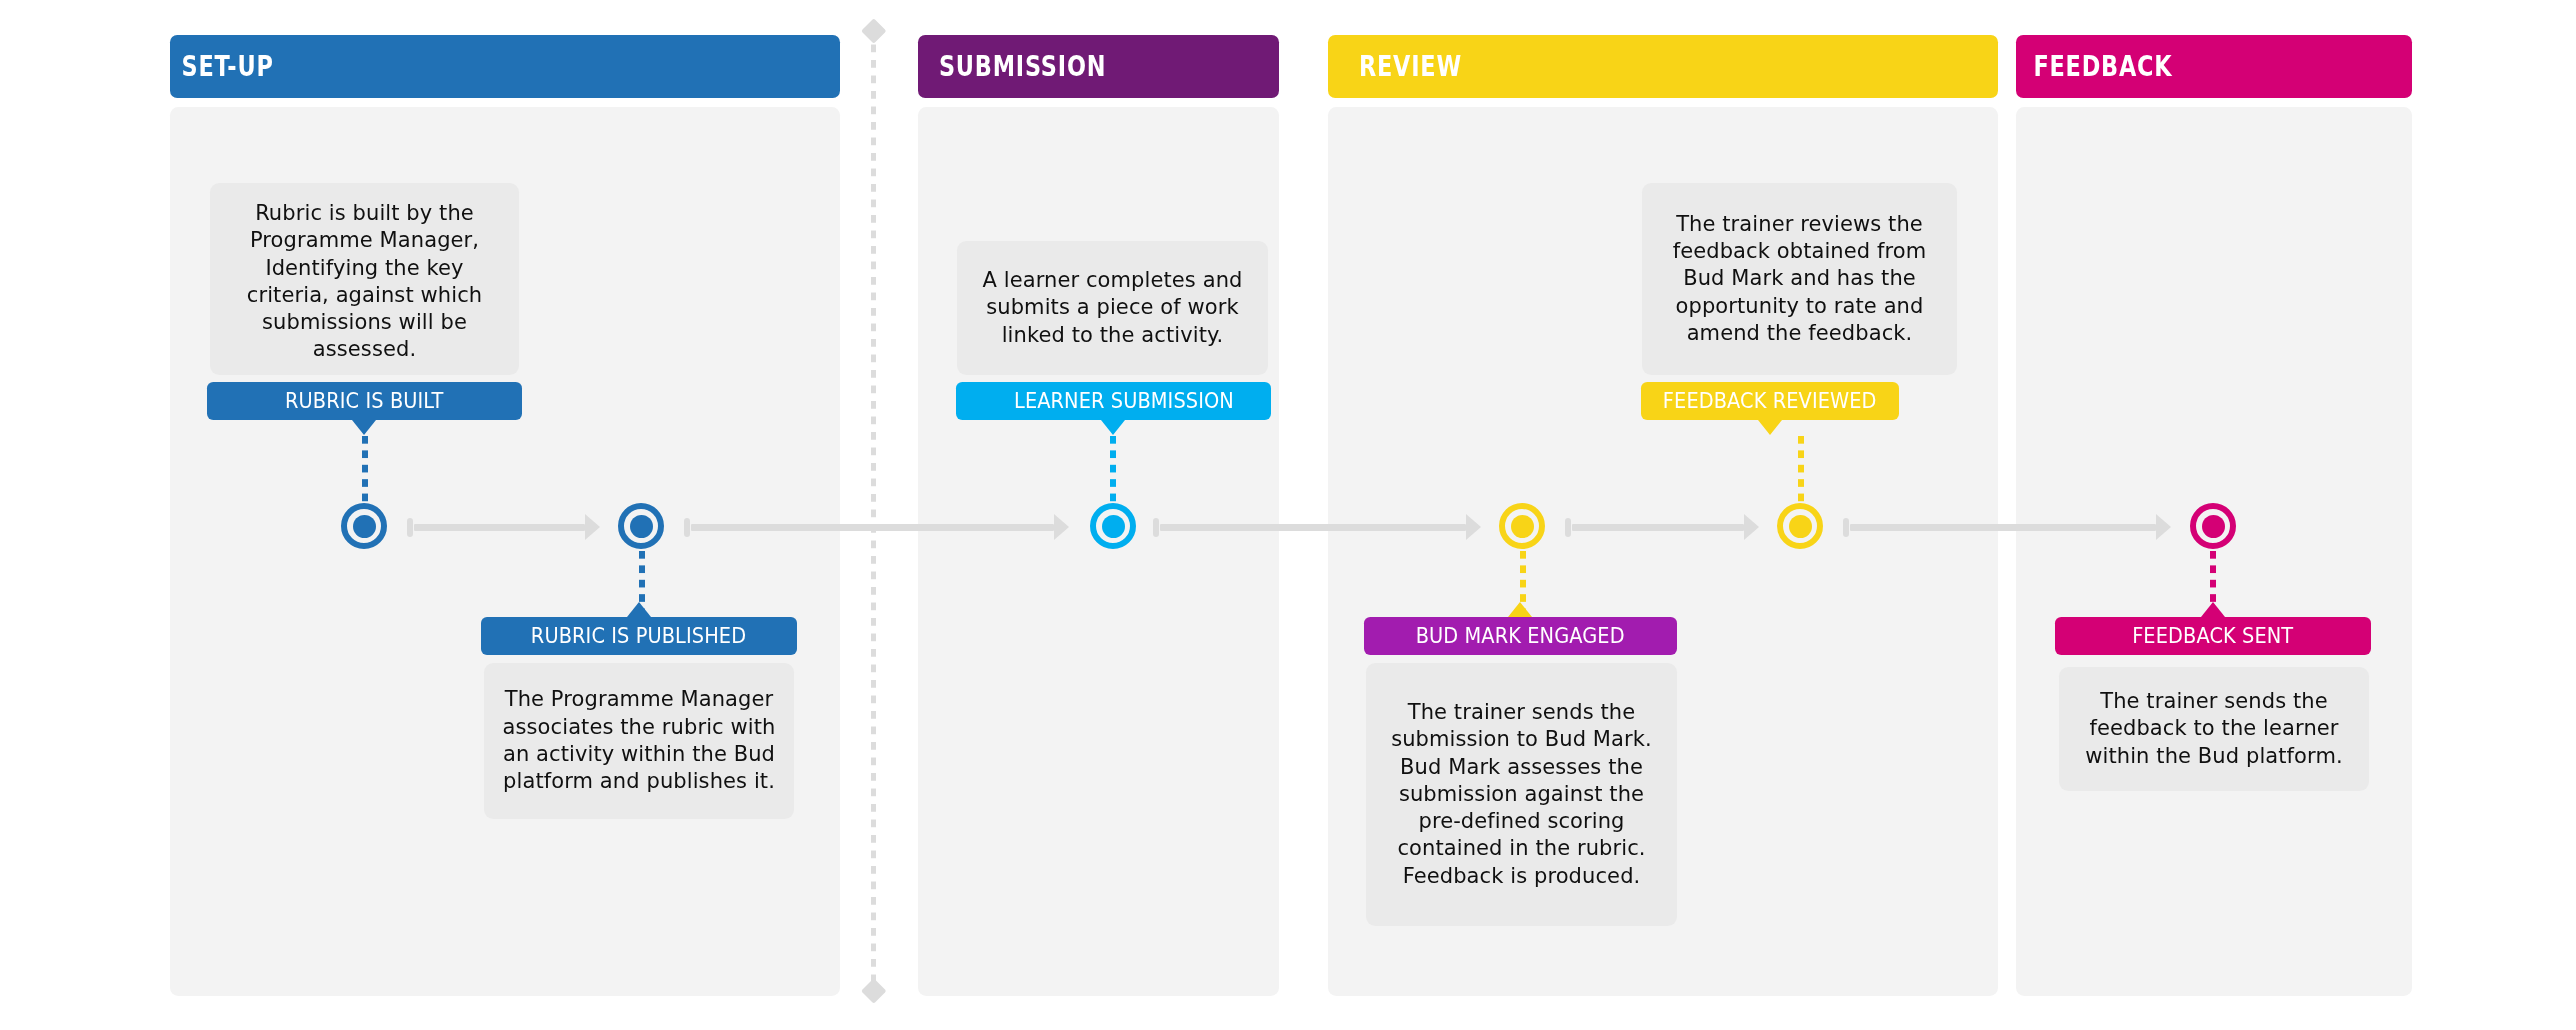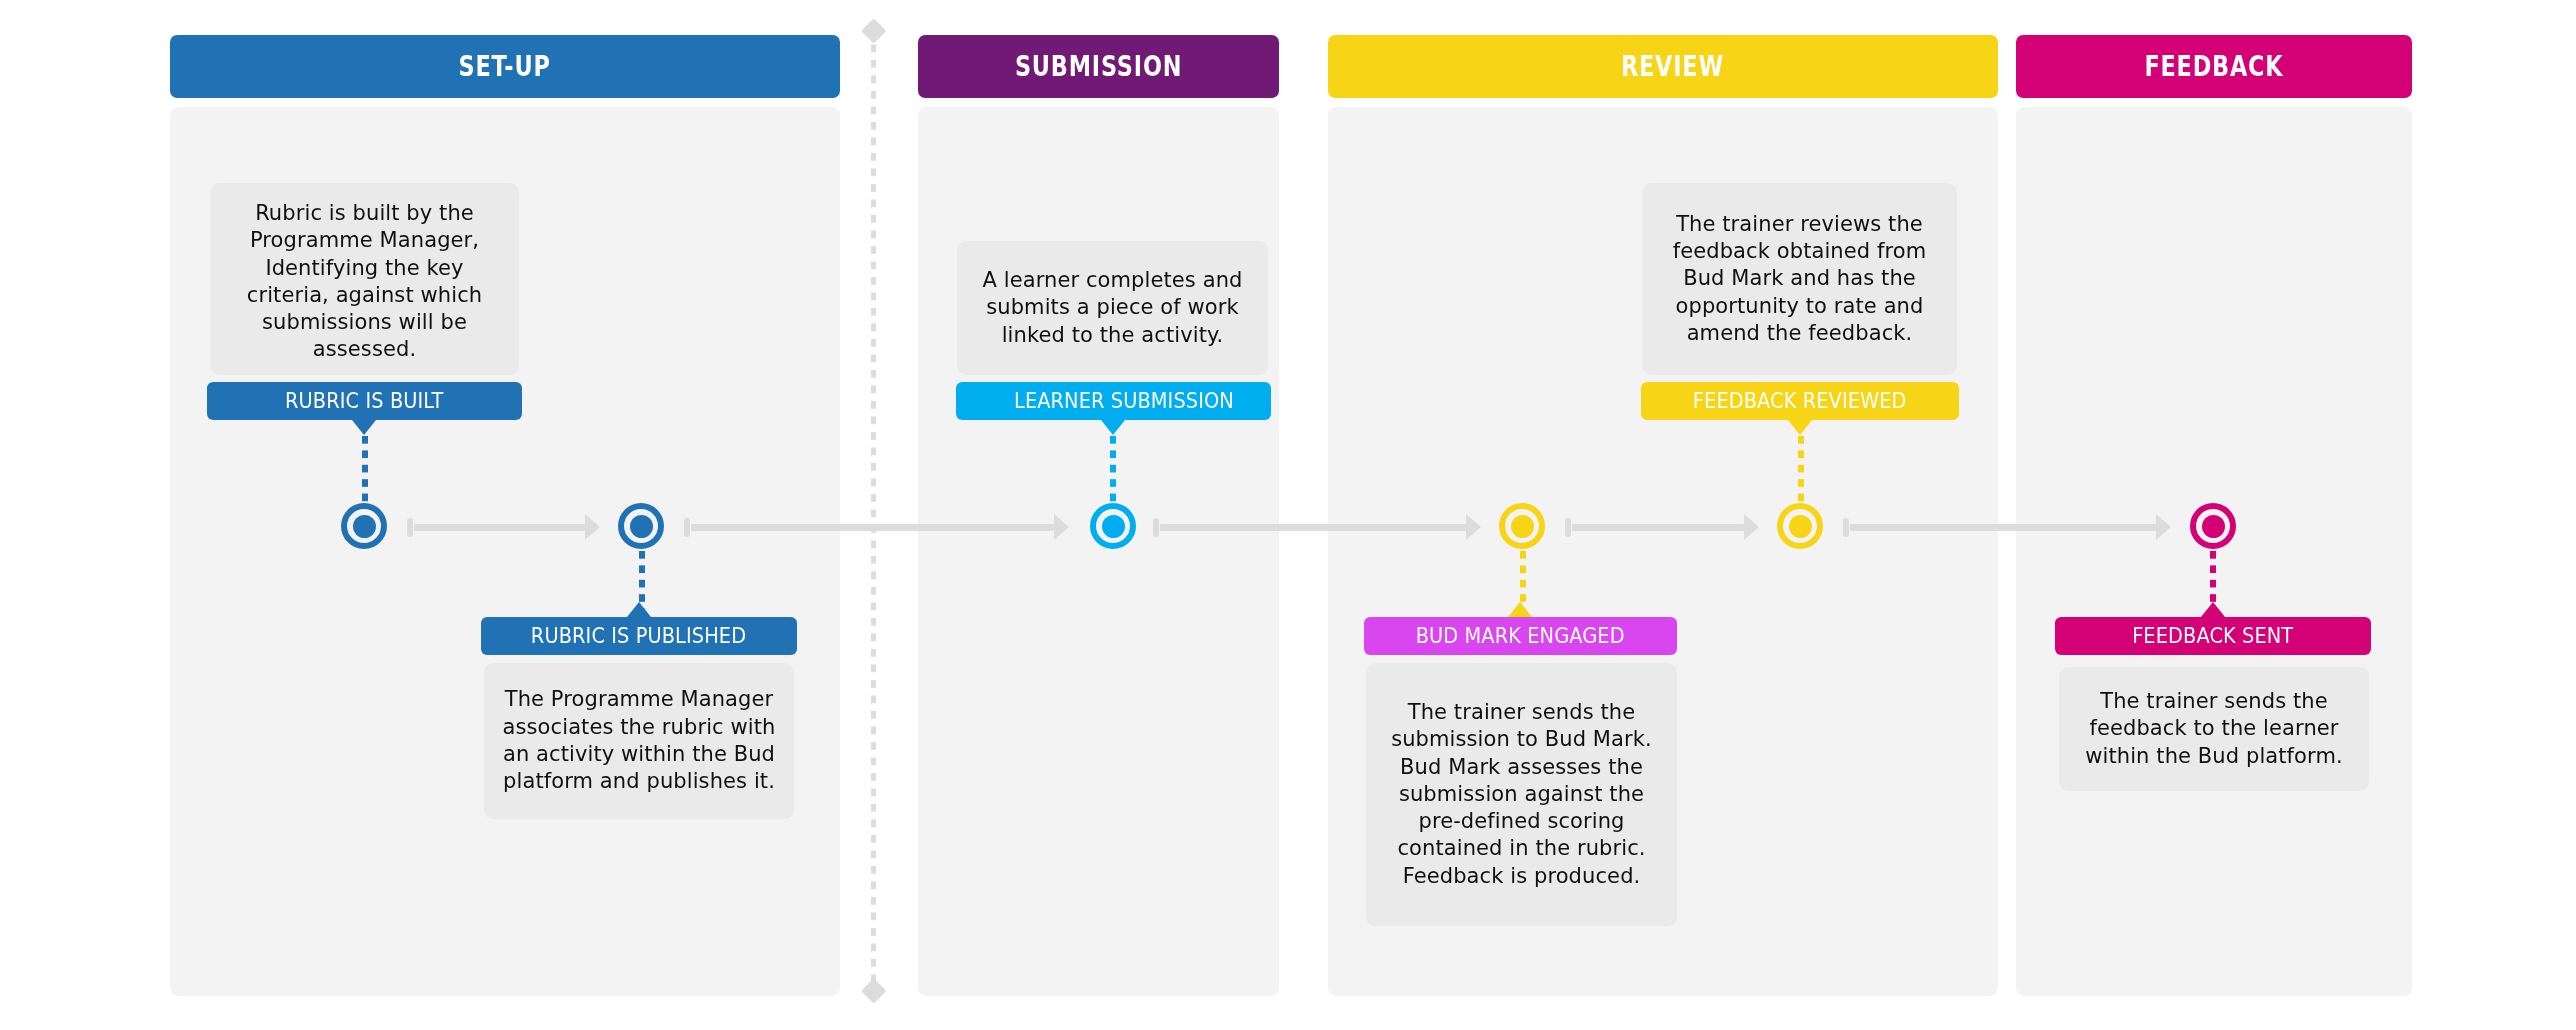--- a/index.html
+++ b/index.html
@@ -4,21 +4,21 @@
 <title>Bud Mark Process Timeline</title>
 <style>
   html,body{margin:0;padding:0;background:#ffffff;}
   body{width:2576px;height:1030px;position:relative;overflow:hidden;
        font-family:"DejaVu Sans","Liberation Sans",sans-serif;}
 
   #stage{position:absolute;left:0;top:0;width:2576px;height:1030px;}
 
   
   .col-header{position:absolute;height:63px;border-radius:7.2px;
-              display:flex;align-items:center;justify-content:center;
+              display:flex;align-items:center;
               box-sizing:border-box;}
   .col-header .hdr-text{color:#ffffff;font-size:28px;font-weight:bold;
               letter-spacing:1px;line-height:1;white-space:nowrap;
               transform:scaleX(0.80);transform-origin:center;}
 
   
   .col-panel{position:absolute;background:#f3f3f3;border-radius:8.2px;}
 
   
   .vsep{position:absolute;width:5.2px;background-image:
@@ -147,32 +147,32 @@
   </div>
   <div class="stem" style="left:1110px;top:436px;height:67px;background-image:linear-gradient(to bottom,#00aeef 0,#00aeef 7.2px,rgba(0,0,0,0) 7.2px,rgba(0,0,0,0) 14.4px);background-size:5.7px 14.4px;"></div>
   <div class="node" style="left:1090px;top:503px;border-color:#00aeef;">
     <div class="node-inner" style="background:#00aeef;"></div>
   </div>
 
   <div class="node" style="left:1499px;top:503px;border-color:#f8d417;">
     <div class="node-inner" style="background:#f8d417;"></div>
   </div>
   <div class="stem" style="left:1520px;top:551px;height:67px;background-image:linear-gradient(to bottom,#f8d417 0,#f8d417 7.2px,rgba(0,0,0,0) 7.2px,rgba(0,0,0,0) 14.4px);background-size:5.7px 14.4px;"></div>
-  <div class="pill" style="left:1364px;top:617px;width:313px;background:#d946ef;">
+  <div class="pill" style="left:1364px;top:617px;width:313px;background:#a21caf;">
     <span class="pill-text">BUD MARK ENGAGED</span>
     <span class="pill-notch up" style="border-bottom-color:#f8d417;"></span>
   </div>
   <div class="desc" style="left:1366px;top:663px;width:311px;height:263px;">
     <span class="desc-text">The trainer sends the submission to Bud Mark. Bud Mark assesses the submission against the pre-defined scoring contained in the rubric. Feedback is produced.</span>
   </div>
 
   <div class="desc" style="left:1642px;top:183px;width:315px;height:192px;">
     <span class="desc-text">The trainer reviews the feedback obtained from Bud Mark and has the opportunity to rate and amend the feedback.</span>
   </div>
-  <div class="pill" style="left:1641px;top:382px;width:318px;background:#f8d417;">
+  <div class="pill" style="left:1641px;top:382px;width:258px;background:#f8d417;">
     <span class="pill-text">FEEDBACK REVIEWED</span>
     <span class="pill-notch down" style="border-top-color:#f8d417;"></span>
   </div>
   <div class="stem" style="left:1798px;top:436px;height:67px;background-image:linear-gradient(to bottom,#f8d417 0,#f8d417 7.2px,rgba(0,0,0,0) 7.2px,rgba(0,0,0,0) 14.4px);background-size:5.7px 14.4px;"></div>
   <div class="node" style="left:1777px;top:503px;border-color:#f8d417;">
     <div class="node-inner" style="background:#f8d417;"></div>
   </div>
 
   <div class="node" style="left:2190px;top:503px;border-color:#d40075;">
     <div class="node-inner" style="background:#d40075;"></div>

